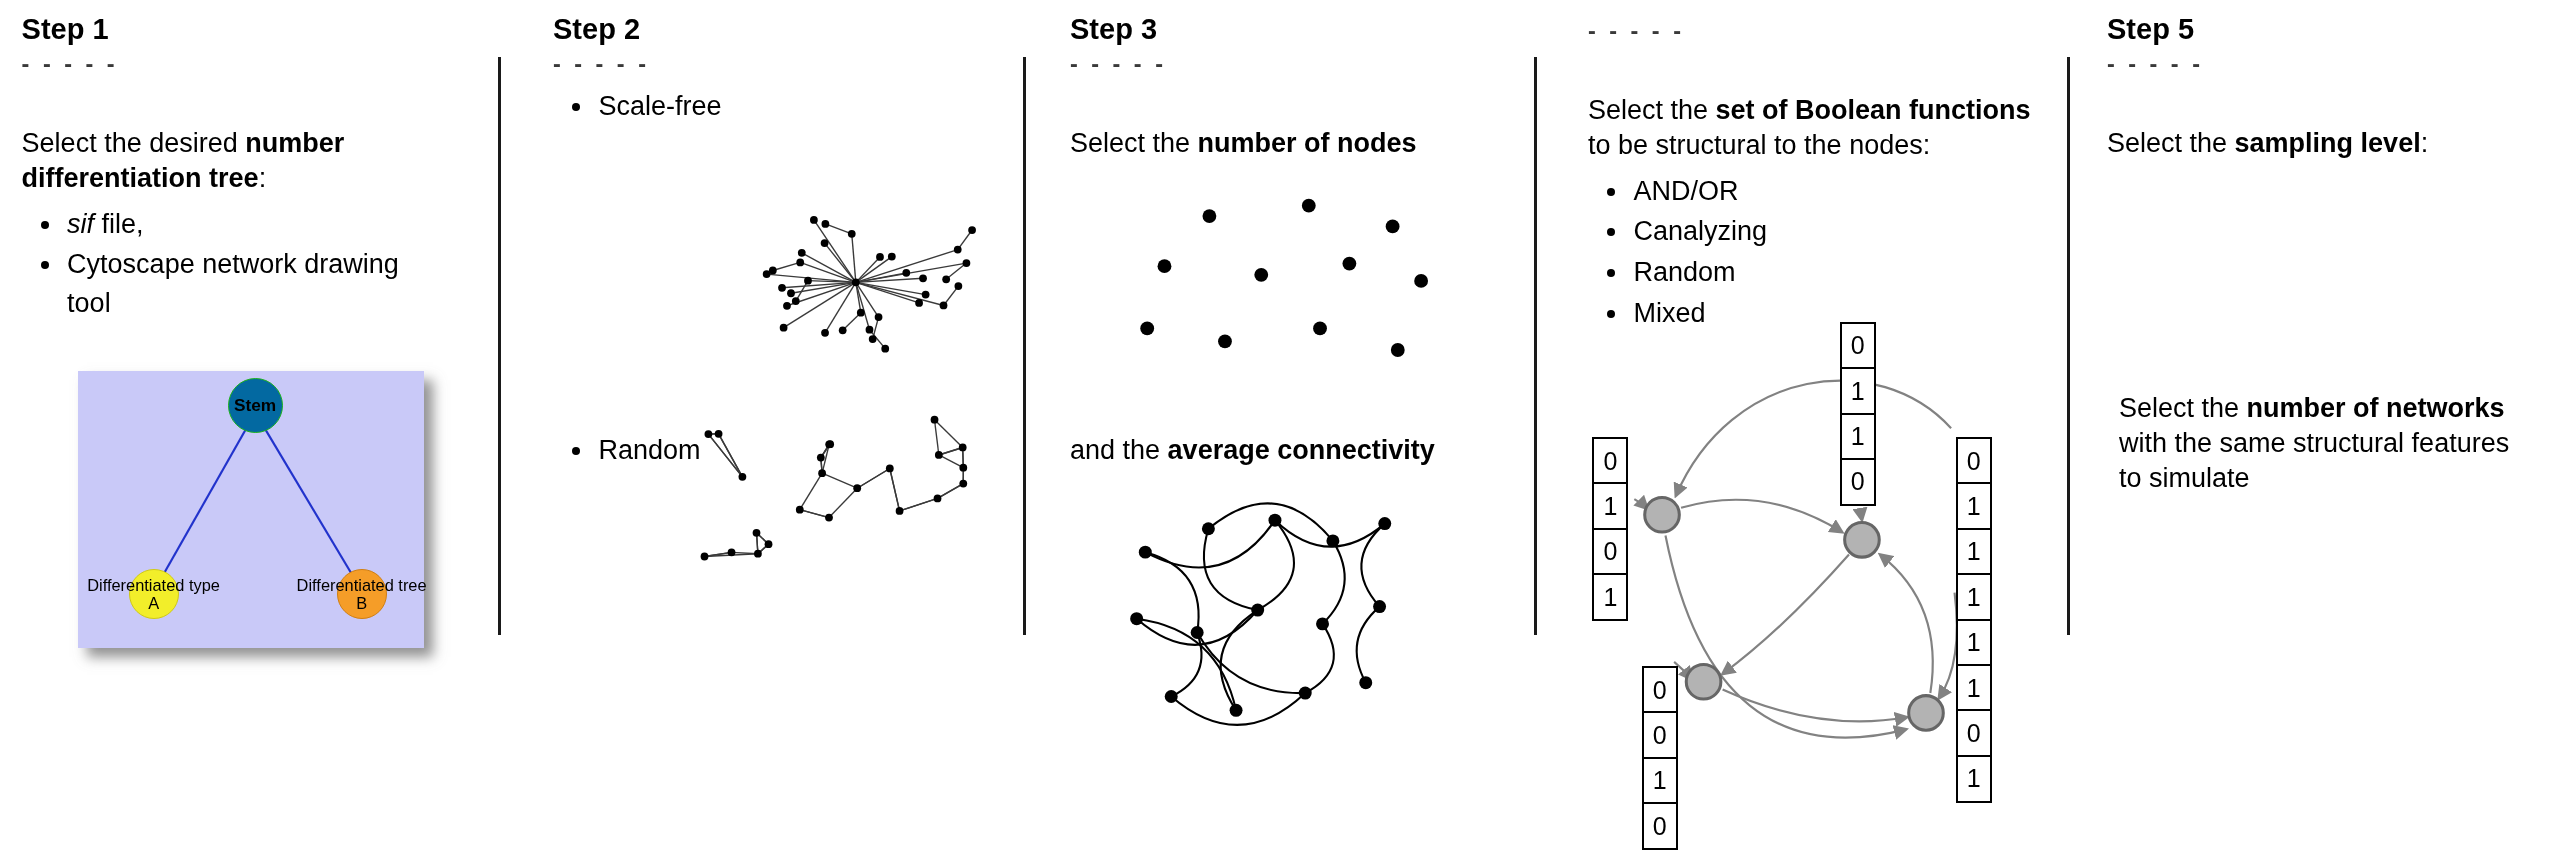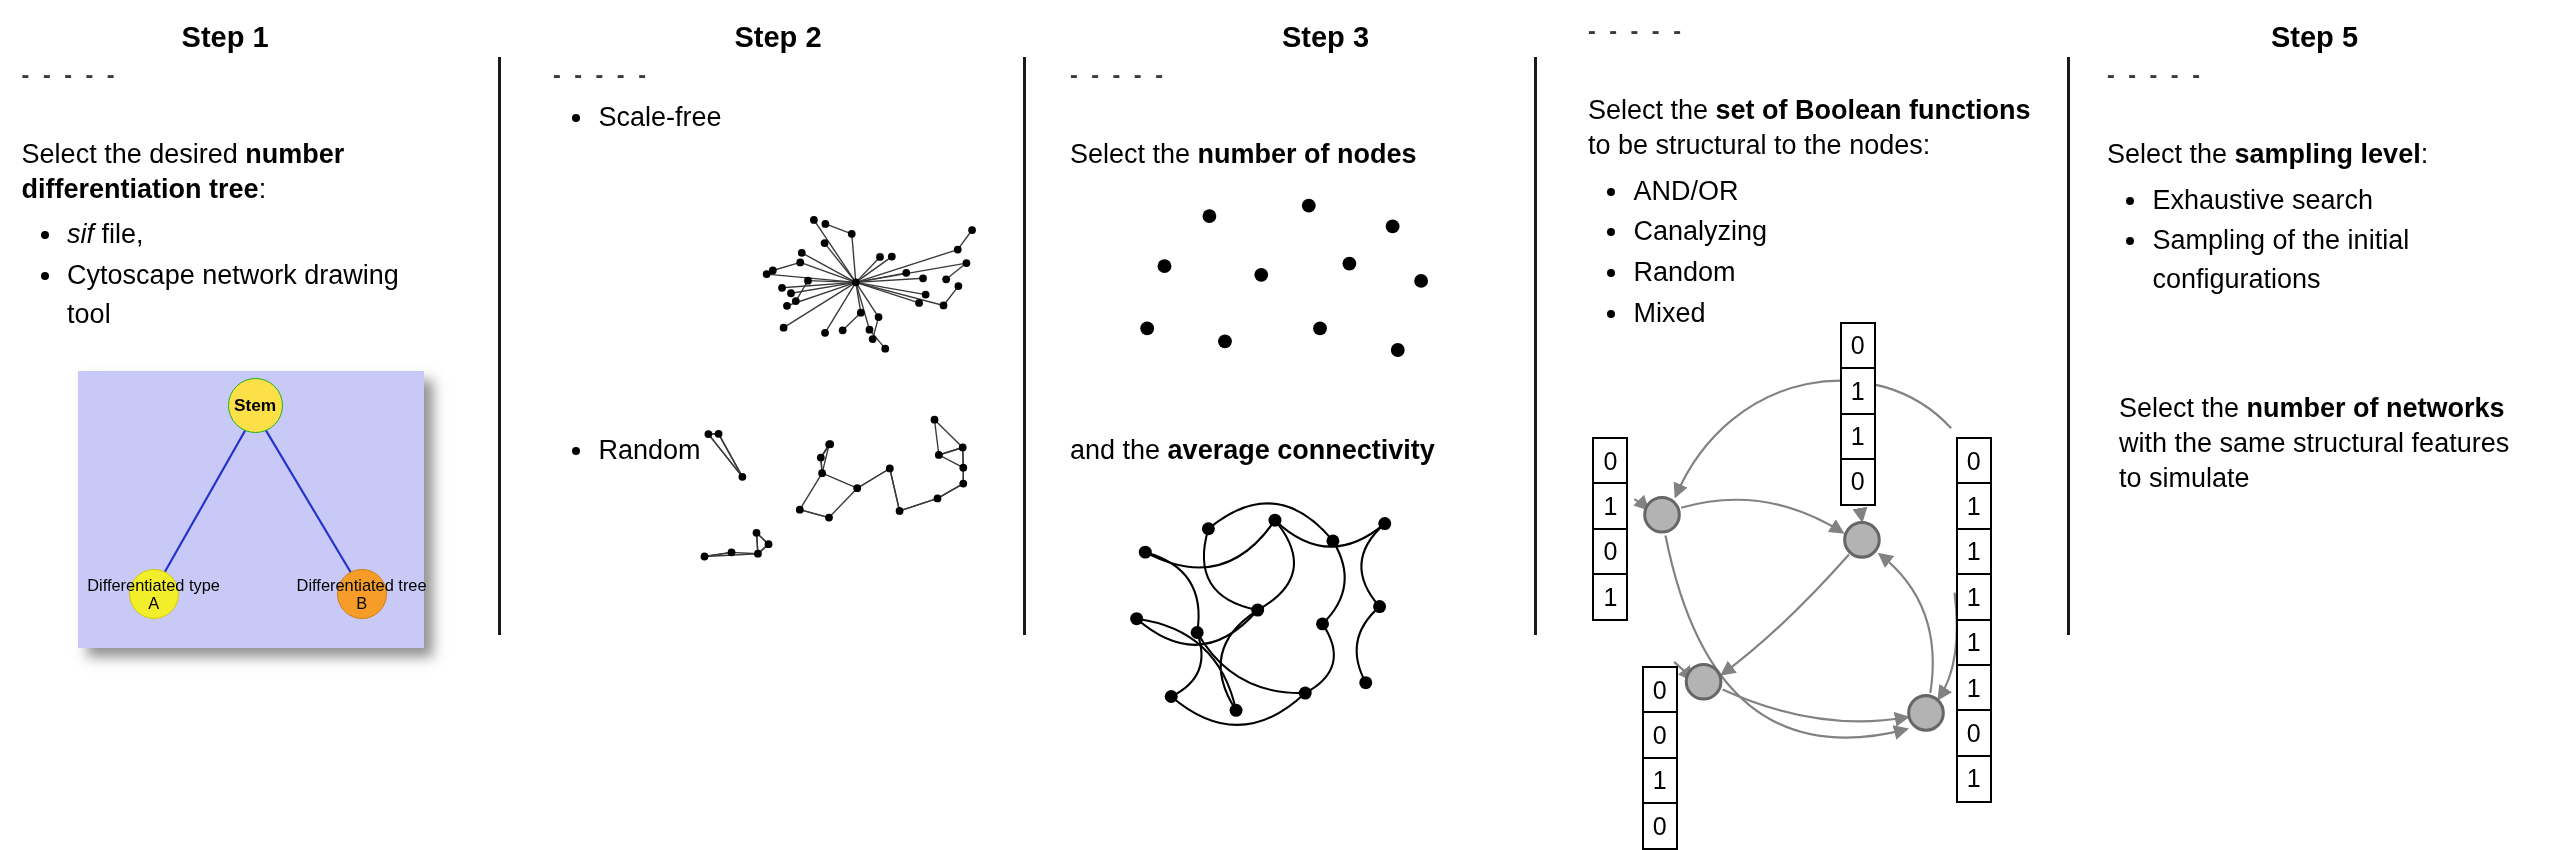--- a/index.html
+++ b/index.html
@@ -1,20 +1,20 @@
 <!DOCTYPE html>
 <html style="font-size:14px"><head>
 <meta charset="utf-8">
 <style>
   * { box-sizing: border-box; }
   body { margin:0; background:#fff; font-family:"Liberation Sans", sans-serif; color:#000; }
   .figure { position:relative; width:2576px; height:851px; background:#fff; overflow:hidden; }
 
   .col { position:absolute; top:13px; }
-  .step-title { margin:8px; font-size:29px; font-weight:700;text-align:center; }
+  .step-title { margin:0; font-size:29px; font-weight:700; }
   .dashes { margin-top:5.2px; font-size:23.4px; font-weight:700; letter-spacing:3.5px; color:#3a3a3a; }
   .instruction { margin:48px 0 0 0; font-size:27px; line-height:1.29; }
   .instruction b { font-weight:700; }
   .bullets { margin:8.7px 0 0 0; padding-left:42px; font-size:27px; line-height:1.42; }
   .bullets li { padding-left:3.5px; margin:2.6px 0; }
   .abs { position:absolute; }
 
   .divider { position:absolute; top:57px; width:2.6px; height:578px; background:#1a1a1a; }
 
   
@@ -58,21 +58,21 @@
     <ul class="bullets">
       <li><i>sif</i><span> file,</span></li>
       <li><span>Cytoscape network drawing tool</span></li>
     </ul>
 
     <div class="tree-box" style="background: rgb(201, 201, 248);">
       <svg class="tree-lines" width="346" height="277" viewBox="0 0 400 320">
         <line class="tree-edge" x1="205" y1="48" x2="88" y2="254" stroke="#2233cc" stroke-width="2.5"></line>
         <line class="tree-edge" x1="205" y1="48" x2="328" y2="254" stroke="#2233cc" stroke-width="2.5"></line>
       </svg>
-      <div class="tree-node n-stem" style="background: #fde047;">
+      <div class="tree-node n-stem" style="background: #0369a1;">
           <span>Stem</span>
         </div>
       <div class="tree-node n-a" style="background: rgb(242, 238, 42);"></div>
       <div class="tree-node n-b" style="background: rgb(245, 157, 40);"></div>
       <div class="tree-label label-a">Differentiated type A</div>
       <div class="tree-label label-b">Differentiated tree B</div>
     </div>
   </section>
   <div class="divider" style="left:498px;"></div>
 
@@ -347,21 +347,17 @@
         <div class="cell">1</div>
       </div>
     </div>
   </section>
   <div class="divider" style="left:2067px;"></div>
 
   <section class="col" style="left:2107px; width:415px;">
     <h2 class="step-title">Step 5</h2>
     <div class="dashes">- - - - -</div>
     <p class="instruction"><span>Select the </span><b>sampling level</b><span>:</span></p>
-    <ul class="bullets">
-      <li><span>Exhaustive search</span></li>
-      <li><span>Sampling of the initial configurations</span></li>
-    </ul>
     <p class="instruction abs" style="left:0; top:366px; width:415px; margin:12px;"><span>Select the </span><b>number of networks</b><span> with the same structural features to simulate</span></p>
   </section>
 
 </div>
 
 
 </body></html>

